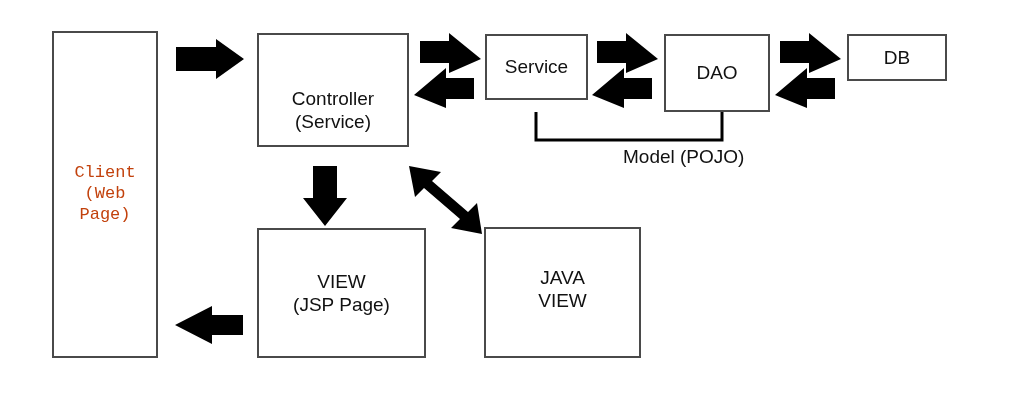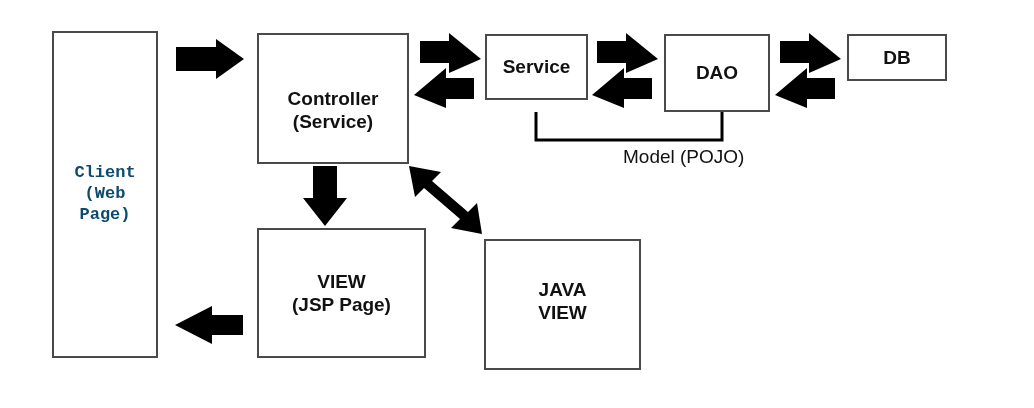--- a/index.html
+++ b/index.html
@@ -23,37 +23,36 @@
     position: absolute;
     box-sizing: border-box;
     border: 2px solid #4a4a4a;
     background: #ffffff;
     display: flex;
     flex-direction: column;
     align-items: center;
     justify-content: center;
     text-align: center;
     color: #111111;
-    font-weight: bold;
   }
   .node .line {
     display: block;
     line-height: 1.22;
     white-space: pre;
   }
   
   #node-client {
     left: 52px;  top: 31px;  width: 106px; height: 327px;
     font-family: "Liberation Mono", "DejaVu Sans Mono", monospace;
     font-size: 17px;
-    color: #0c4a6e;
+    color: #c2410c;
     justify-content: center;
   }
   #node-controller {
-    left: 257px; top: 33px;  width: 152px; height: 131px;
+    left: 257px; top: 33px;  width: 152px; height: 114px;
     font-size: 19px;
     justify-content: flex-start;
     padding-top: 52px;
   }
   #node-service {
     left: 485px; top: 34px;  width: 103px; height: 66px;
     font-size: 19px;
   }
   #node-dao {
     left: 664px; top: 34px;  width: 106px; height: 78px;
@@ -67,21 +66,20 @@
     left: 257px; top: 228px; width: 169px; height: 130px;
     font-size: 19px;
     justify-content: flex-start;
     padding-top: 40px;
   }
   #node-bean {
     left: 484px; top: 227px; width: 157px; height: 131px;
     font-size: 19px;
     justify-content: flex-start;
     padding-top: 37px;
-    margin-top: 12px;
   }
   
   #overlay {
     position: absolute;
     left: 0; top: 0;
     width: 1034px;
     height: 408px;
     pointer-events: none;
   }
   .arrow-shape { fill: #000000; }

